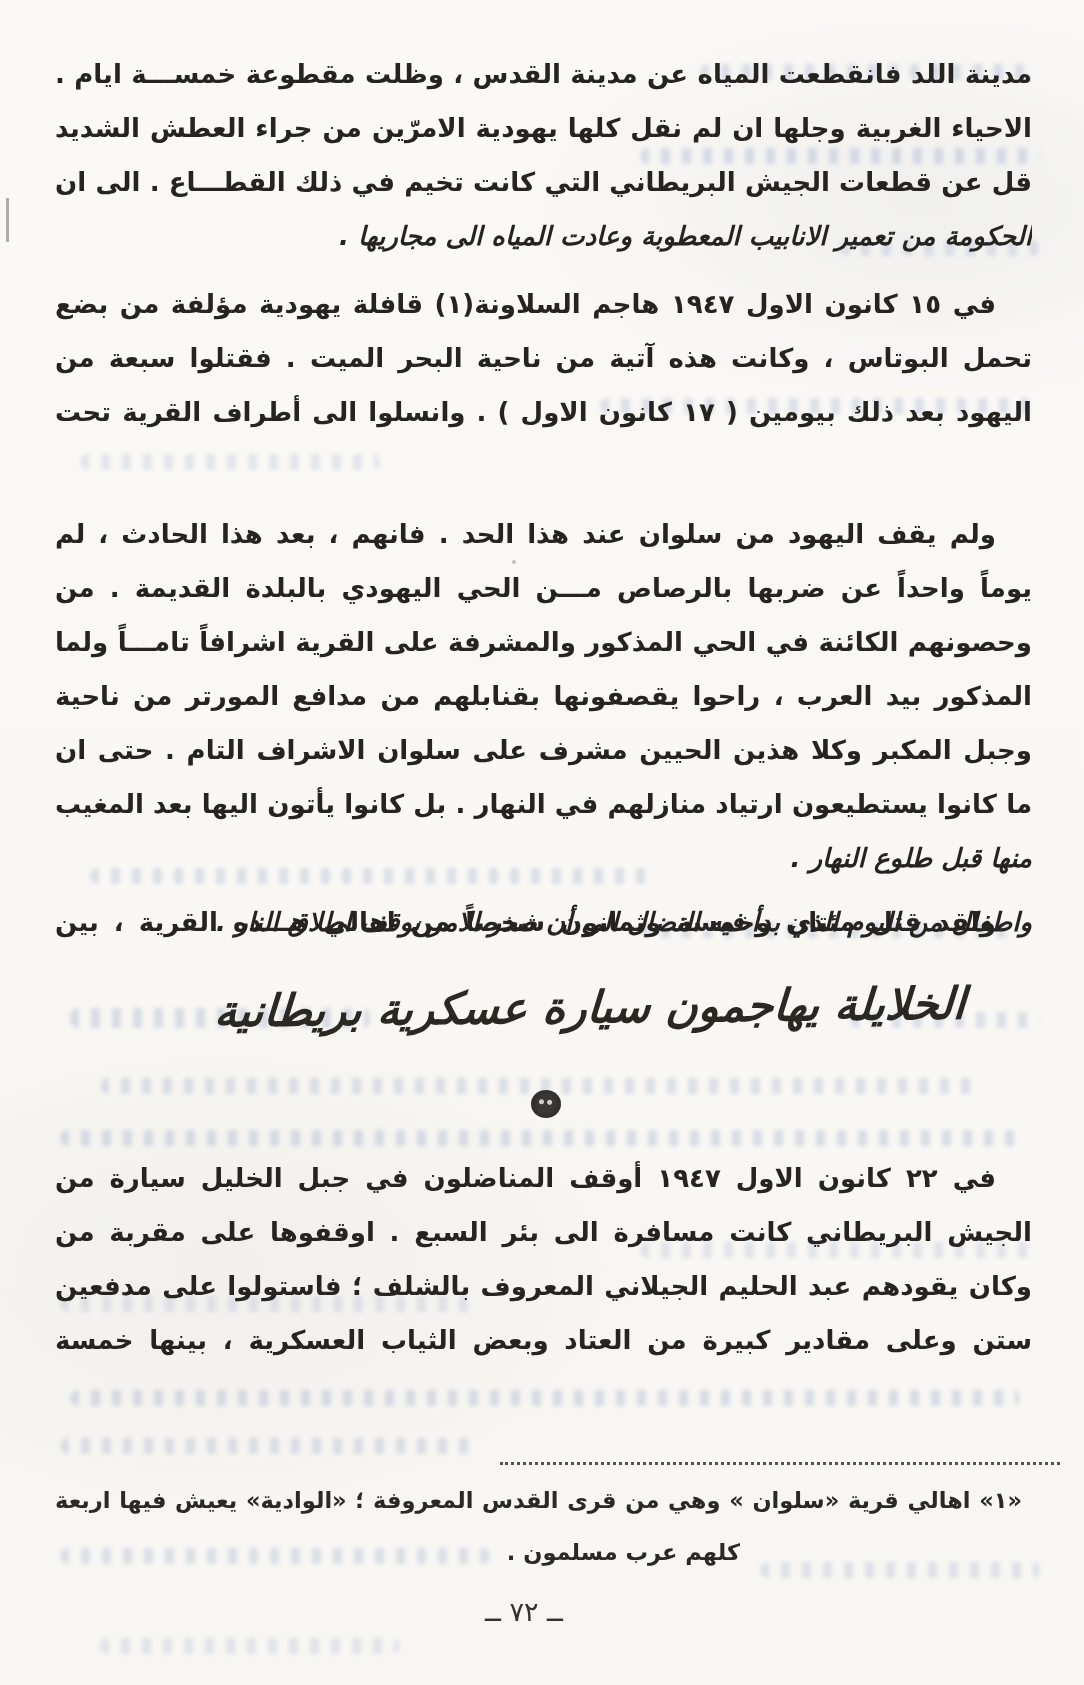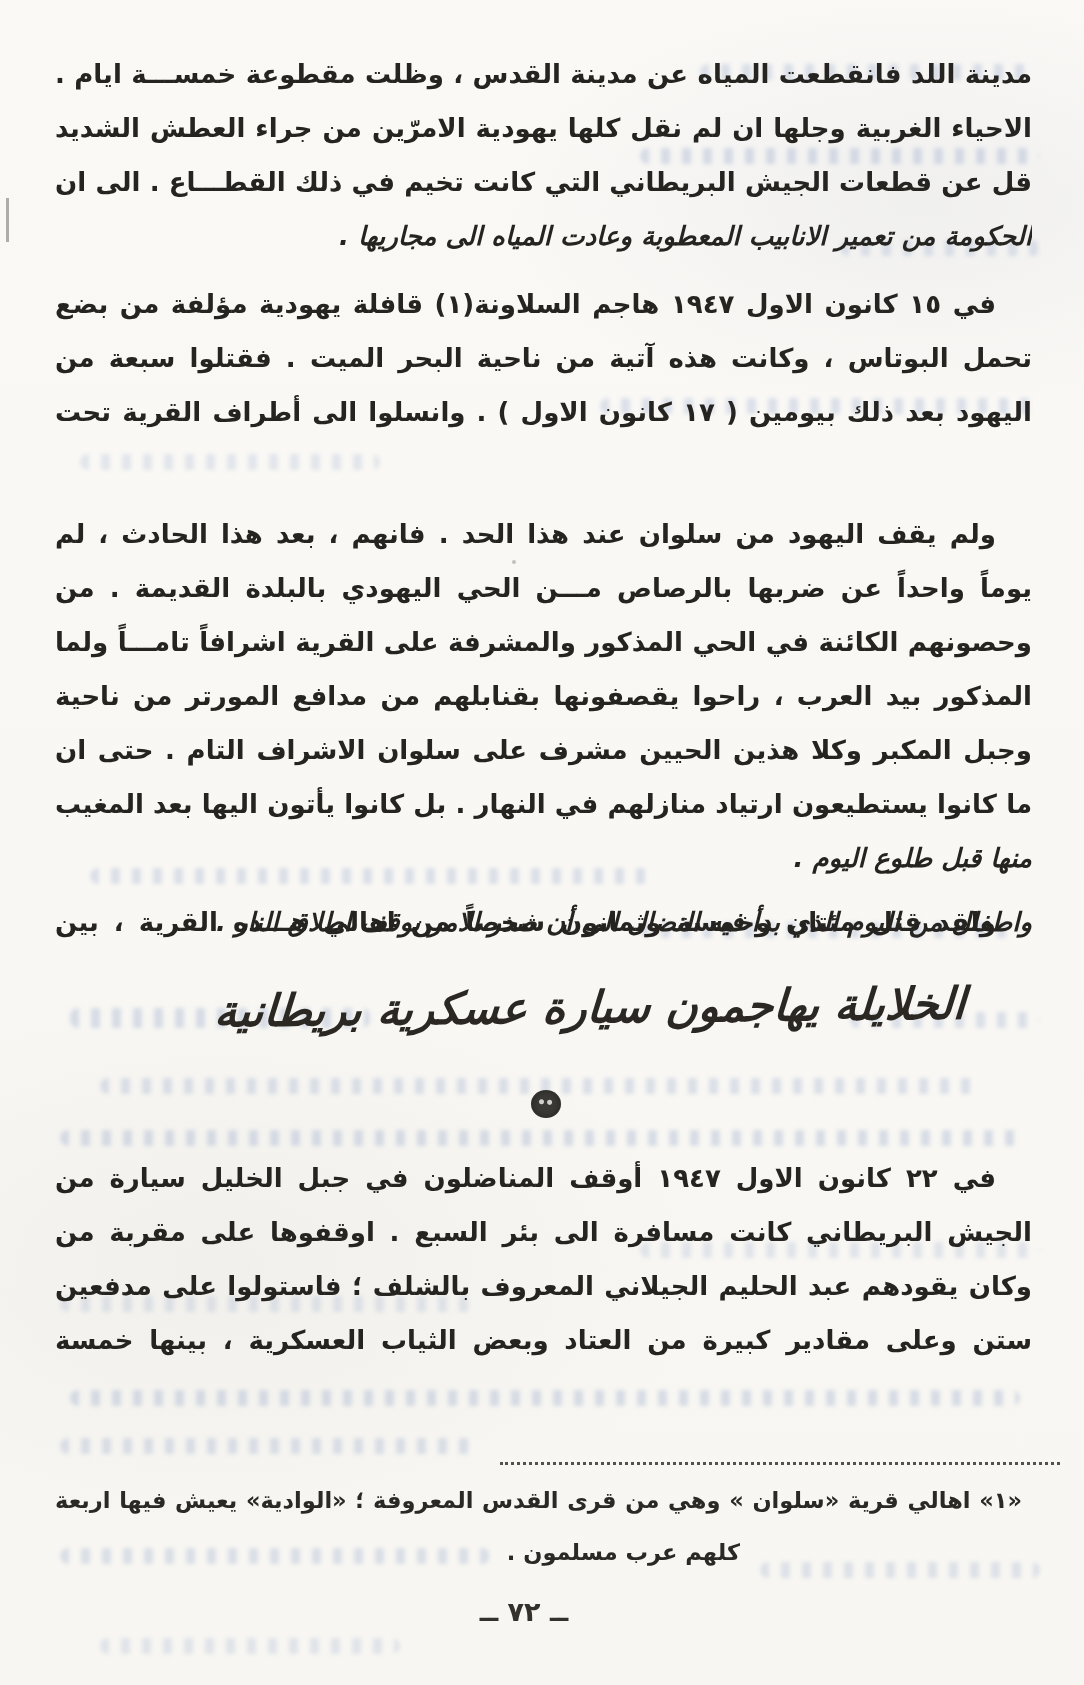--- a/index.html
+++ b/index.html
@@ -52,21 +52,21 @@
     position:absolute;top:1462px;right:24px;width:560px;height:0;
     border-top:3px dotted #53514c;
   }
   .fnote{
     position:absolute;left:55px;right:62px;height:40px;line-height:40px;
     font-size:22.5px;font-weight:bold;color:#2b2925;overflow:hidden;
   }
   .fnote.cont{left:auto;right:344px;width:420px;}
   .pagenum{
     position:absolute;top:1596px;left:0;right:36px;
-    text-align:center;font-size:27px;font-weight:bold;color:#34312c;
+    text-align:center;font-size:27px;font-weight:normal;color:#34312c;
     letter-spacing:2px;
   }
   .speck{position:absolute;background:#6f6d68;pointer-events:none;}
 </style>
 </head>
 <body>
 
 <div class="page">
 
   <div class="ghost" style="top:64px;left:700px;width:330px;opacity:.45"></div>
@@ -99,21 +99,21 @@
   <div class="line just indent" style="top:282px">في ١٥ كانون الاول ١٩٤٧ هاجم السلاونة(١) قافلة يهودية مؤلفة من بضع سيارات</div>
   <div class="line just" style="top:336px">تحمل البوتاس ، وكانت هذه آتية من ناحية البحر الميت . فقتلوا سبعة من ركابها . فجاء</div>
   <div class="line just" style="top:390px">اليهود بعد ذلك بيومين ( ١٧ كانون الاول ) . وانسلوا الى أطراف القرية تحت جنح</div>
 
   <div class="line just indent" style="top:512px">ولم يقف اليهود من سلوان عند هذا الحد . فانهم ، بعد هذا الحادث ، لم ينقطعوا</div>
   <div class="line just" style="top:566px">يوماً واحداً عن ضربها بالرصاص مـــن الحي اليهودي بالبلدة القديمة . من كنائسهم</div>
   <div class="line just" style="top:620px">وحصونهم الكائنة في الحي المذكور والمشرفة على القرية اشرافاً تامـــاً ولما سقط الحي</div>
   <div class="line just" style="top:674px">المذكور بيد العرب ، راحوا يقصفونها بقنابلهم من مدافع المورتر من ناحية النبي داود</div>
   <div class="line just" style="top:728px">وجبل المكبر وكلا هذين الحيين مشرف على سلوان الاشراف التام . حتى ان السلاونة</div>
   <div class="line just" style="top:782px">ما كانوا يستطيعون ارتياد منازلهم في النهار . بل كانوا يأتون اليها بعد المغيب ويخرجون</div>
-  <div class="line last" style="top:836px">منها قبل طلوع اليوم .</div>
+  <div class="line last" style="top:836px">منها قبل طلوع النهار .</div>
 
   <div class="line just indent" style="top:900px">ولقد قتل مئتان وخمسة وثمانون شخصاً من اهالي هـــذه القرية ، بين رجال ونساء</div>
   <div class="line last" style="top:900px">واطفال من اليوم الذي بدأ فيه النضال الى أن صدر الامر بوقف اطلاق النار .</div>
 
   <h2 class="heading">الخلايلة يهاجمون سيارة عسكرية بريطانية</h2>
 
   <div class="ornament"></div>
 
   <div class="line just indent" style="top:1156px">في ٢٢ كانون الاول ١٩٤٧ أوقف المناضلون في جبل الخليل سيارة من سيارات</div>
   <div class="line just" style="top:1210px">الجيش البريطاني كانت مسافرة الى بئر السبع . اوقفوها على مقربة من مدينة الخليـــل ،</div>

